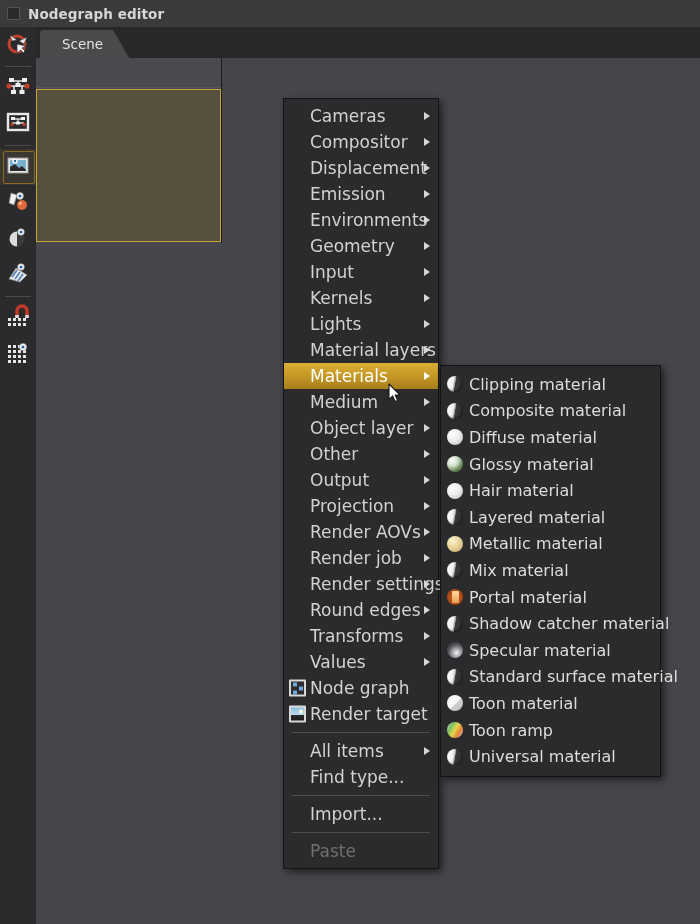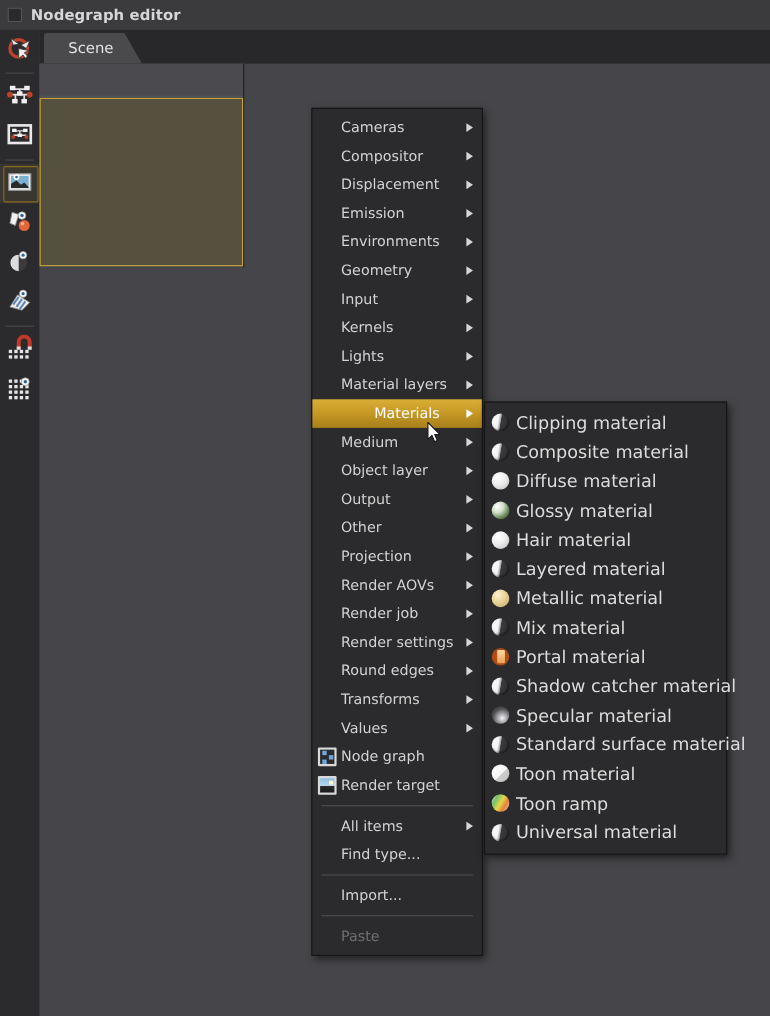--- a/index.html
+++ b/index.html
@@ -91,29 +91,28 @@
     border: 1px solid #141416;
     box-shadow: 3px 3px 7px rgba(0,0,0,.55);
     padding: 4px 0;
   }
   #main-menu { left: 283px; top: 98px; width: 156px; }
   #sub-menu  { left: 440px; top: 365px; width: 221px; padding: 5px 0 6px 0;}
 
   .mi {
     position: relative; height: 26px;
     display: flex; align-items: center;
-    color: #d2d2d2; font-size: 13px;
+    color: #d2d2d2; font-size: 17px;
     padding-left: 26px; padding-right: 8px;
     white-space: nowrap;
   }
   #main-menu .mi { padding-left: 26px; }
   .mi.hl {
     background: linear-gradient(to bottom, #d8ae35 0%, #c89a26 45%, #a77f1a 100%);
     color: #ffffff;
-    justify-content: center;
   }
   .mi.disabled { color: #6f6f71; }
   .mi .arrow {
     position: absolute; right: 8px; top: 50%; transform: translateY(-50%);
     width: 0; height: 0;
     border-left: 6px solid #d6d6d6;
     border-top: 4.5px solid transparent;
     border-bottom: 4.5px solid transparent;
   }
   .mi.hl .arrow { border-left-color: #fff; }
@@ -407,25 +406,25 @@
       </div>
       <div class="mi">
         <span>Medium</span>
         <span class="arrow"></span>
       </div>
       <div class="mi">
         <span>Object layer</span>
         <span class="arrow"></span>
       </div>
       <div class="mi">
+        <span>Other</span>
+        <span class="arrow"></span>
+      </div>
+      <div class="mi">
         <span>Output</span>
-        <span class="arrow"></span>
-      </div>
-      <div class="mi">
-        <span>Other</span>
         <span class="arrow"></span>
       </div>
       <div class="mi">
         <span>Projection</span>
         <span class="arrow"></span>
       </div>
       <div class="mi">
         <span>Render AOVs</span>
         <span class="arrow"></span>
       </div>

